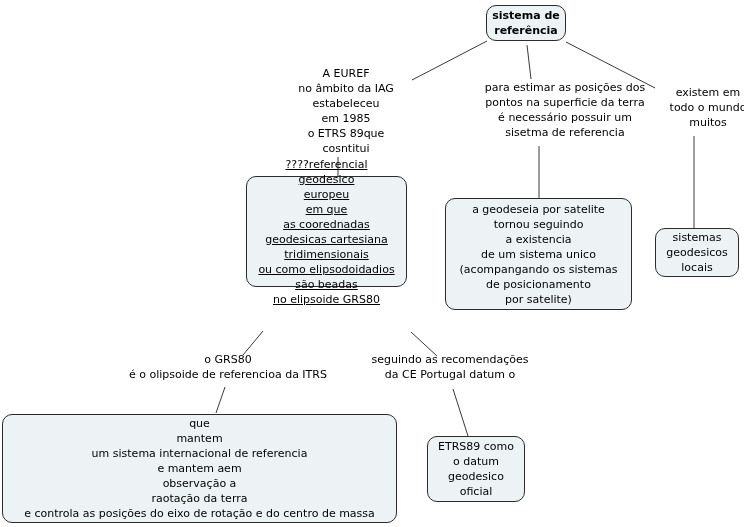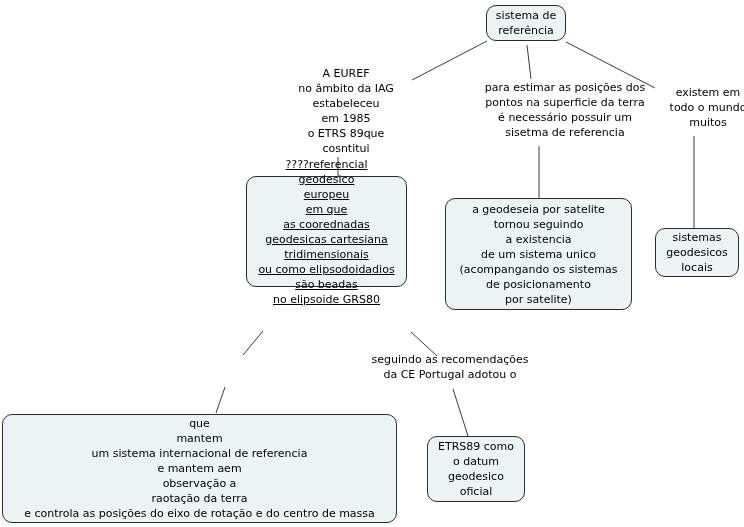--- a/index.html
+++ b/index.html
@@ -57,21 +57,21 @@
     <line x1="566" y1="42" x2="655" y2="88"></line>
     <line x1="338" y1="157" x2="338" y2="176"></line>
     <line x1="539" y1="146" x2="539" y2="198"></line>
     <line x1="694" y1="136" x2="694" y2="228"></line>
     <line x1="263" y1="331" x2="243" y2="355"></line>
     <line x1="411" y1="332" x2="437" y2="356"></line>
     <line x1="225" y1="387" x2="216" y2="413"></line>
     <line x1="453" y1="389" x2="468" y2="436"></line>
   </svg>
 
-  <div class="concept-node" style="left:486px; top:5px; width:80px; height:36px;">sistema de
+  <div class="concept-node" style="left:486px; top:5px; width:80px; height:36px;font-weight:bold;">sistema de
 referência</div>
 
   <div class="concept-node" style="left:246px; top:176px; width:161px; height:111px;text-decoration:underline;">????referencial
 geodesico
 europeu
 em que
 as coorednadas
 geodesicas cartesiana
 tridimensionais
 ou como elipsodoidadios
@@ -112,17 +112,19 @@
 
   <div class="link-label" style="left:545px; top:80px;margin-left:20px;">para estimar as posições dos
 pontos na superficie da terra
 é necessário possuir um
 sisetma de referencia</div>
 
   <div class="link-label" style="left:708px; top:85px;">existem em
 todo o mundo
 muitos</div>
 
+  <div class="link-label" style="left:228px; top:352px;">o GRS80
+é o olipsoide de referencioa da ITRS</div>
 
   <div class="link-label" style="left:450px; top:352px;">seguindo as recomendações
-da CE Portugal adotou o</div>
+da CE Portugal datum o</div>
 
 </div>
 
 </body></html>

